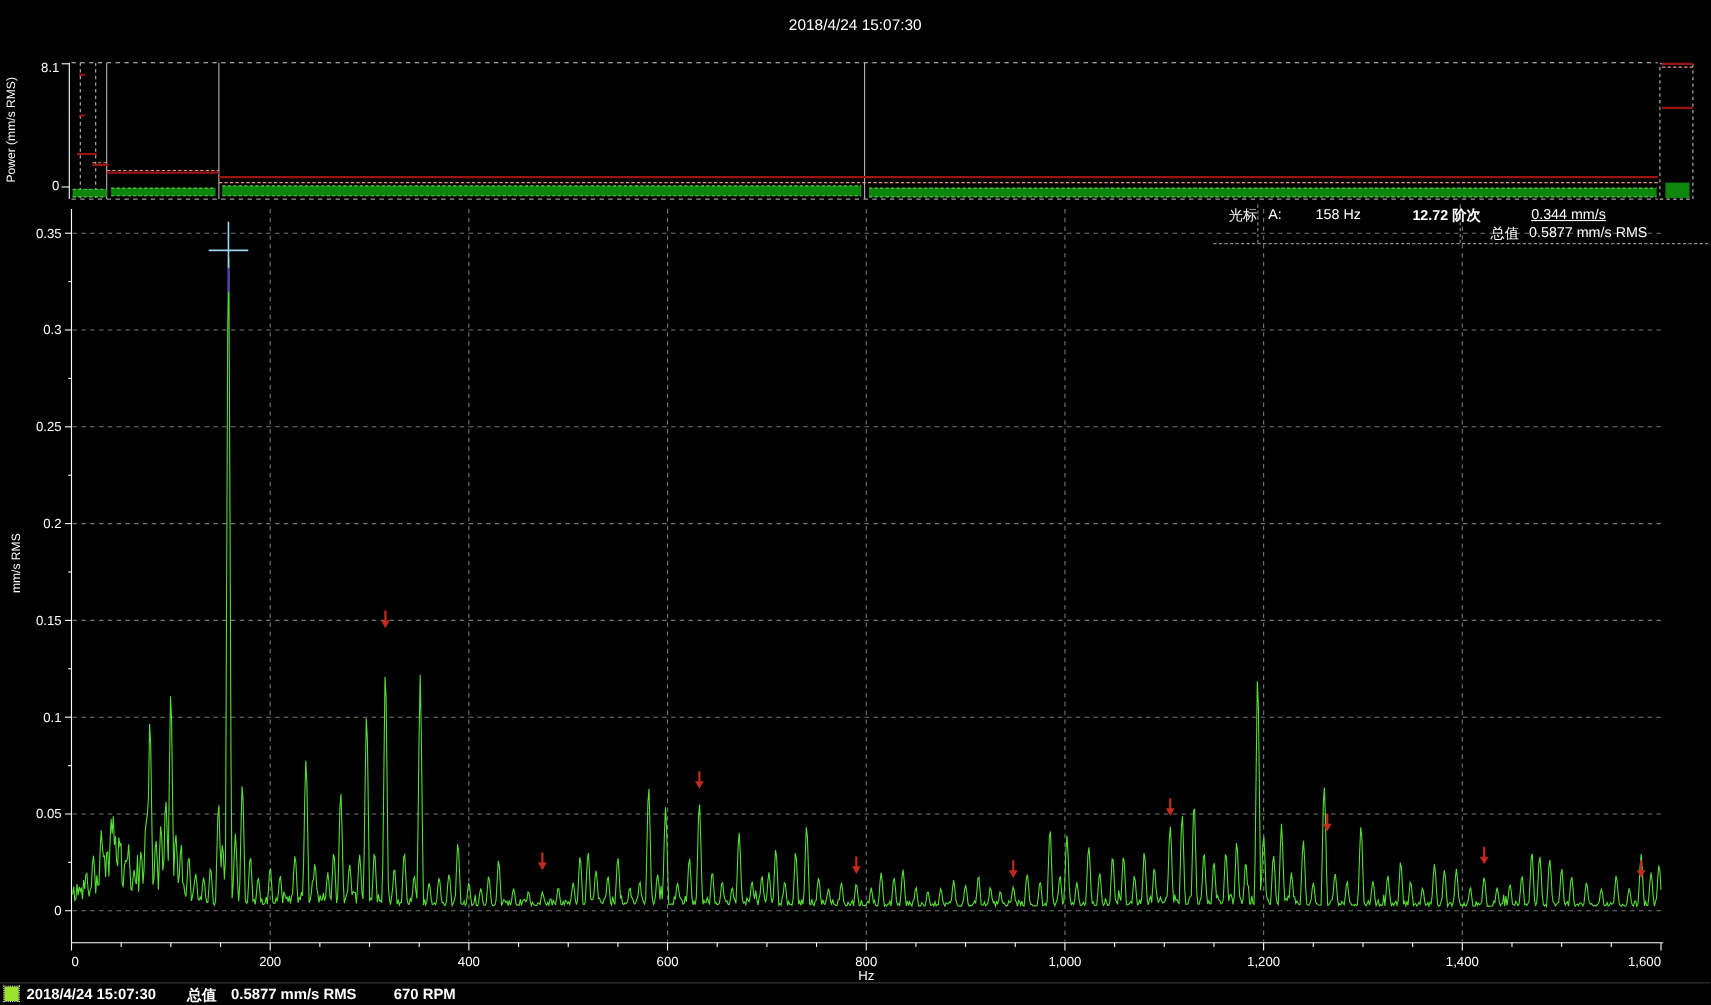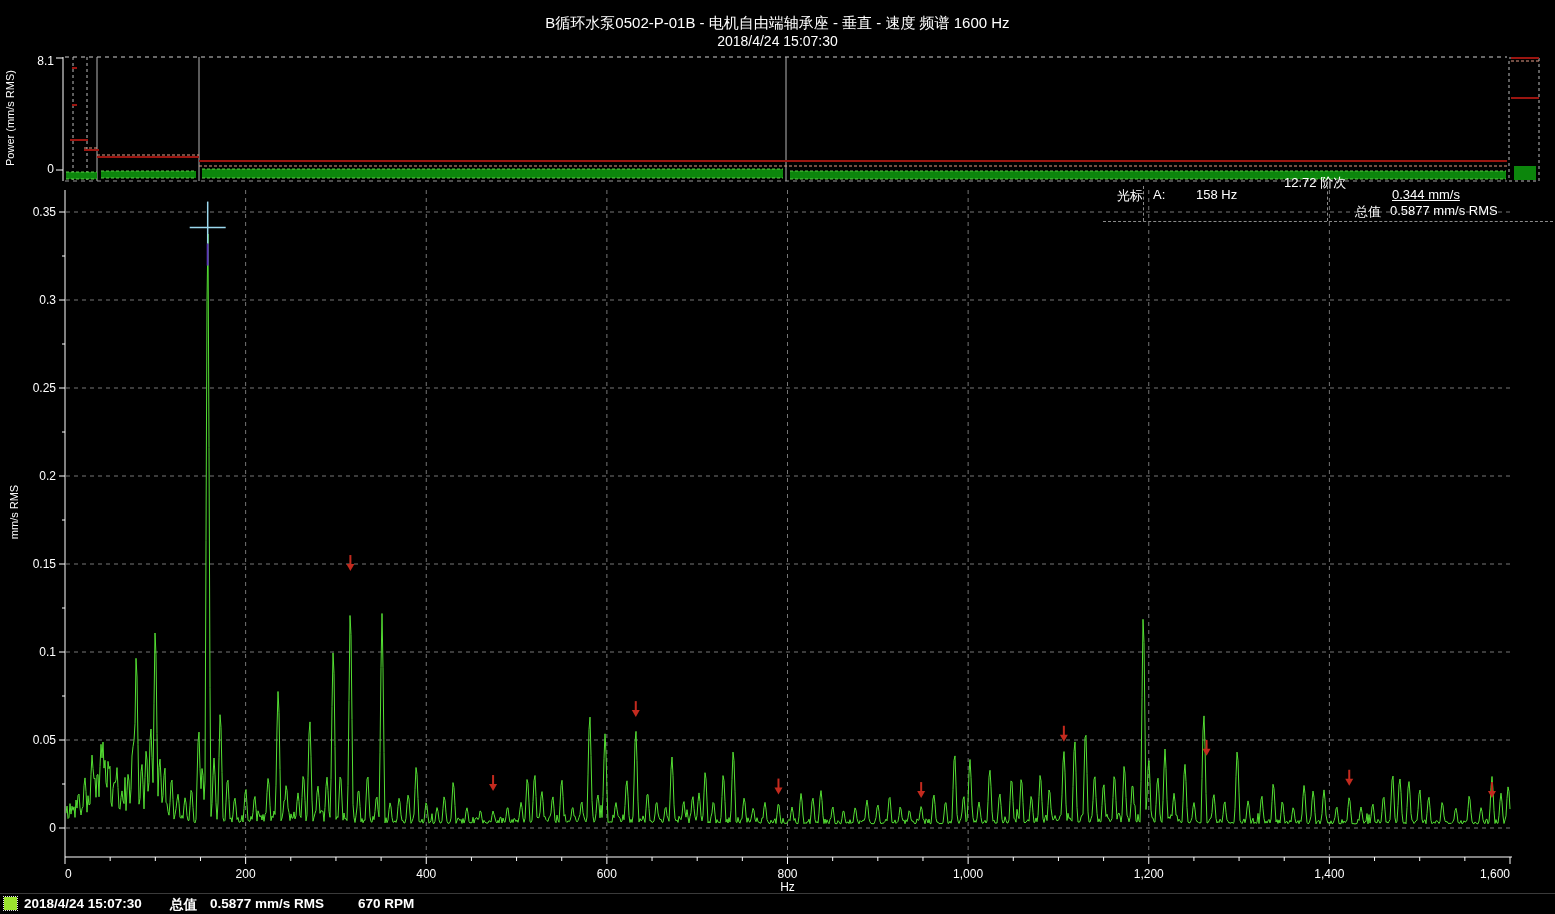--- a/index.html
+++ b/index.html
@@ -17,21 +17,20 @@
   .status-swatch{position:absolute;left:4px;top:3px;width:13px;height:13px;background:#9be32f;
                  outline:1px dotted #e8e8e8;}
   svg text{font-family:"Liberation Sans",sans-serif;}
 </style>
 </head>
 <body>
 
 <div class="screen">
 
   <div class="title-block">
-    <div class="title-line1">B循环水泵0502-P-01B - 电机自由端轴承座 - 垂直 - 速度 频谱 1600 Hz</div>
     <div class="title-line2">2018/4/24 15:07:30</div>
   </div>
 
   <svg id="chart-svg" width="1555" height="893">
       <text x="-118" y="14" transform="rotate(-90)" text-anchor="middle" fill="#fff" font-size="11px">Power (mm/s RMS)</text>
       <text x="54" y="65" text-anchor="end" fill="#fff" font-size="12px">8.1</text>
       <text x="54" y="173" text-anchor="end" fill="#fff" font-size="12px">0</text>
       <line x1="63" y1="57" x2="63" y2="181" stroke="#fff" stroke-width="1"></line>
       <line x1="56" y1="58" x2="63" y2="58" stroke="#fff" stroke-width="1"></line>
       <line x1="56" y1="170" x2="63" y2="170" stroke="#fff" stroke-width="1"></line>
@@ -176,21 +175,21 @@
       <line x1="207.69375" y1="243.55999999999995" x2="207.69375" y2="265.55999999999995" stroke="#5b36b8" stroke-width="2"></line>
     </svg>
 
   <div class="cursor-info">
     <div class="sep" style="left:1143px;top:186px;height:35px;"></div>
     <div class="sep" style="left:1327px;top:186px;height:35px;"></div>
     <div class="seph" style="left:1103px;top:221px;width:450px;"></div>
     <span style="left:1117px;top:187px;">光标</span>
     <span style="left:1153px;top:187px;">A:</span>
     <span style="left:1196px;top:187px;">158 Hz</span>
-    <span style="left:1284px;top:174px;">12.72 阶次</span>
+    <span style="left:1284px;top:187px;font-weight:bold;">12.72 阶次</span>
     <span style="left:1392px;top:187px;text-decoration:underline;">0.344 mm/s</span>
     <span style="left:1355px;top:203px;">总值</span>
     <span style="left:1390px;top:203px;">0.5877 mm/s RMS</span>
   </div>
 
   <div class="statusbar">
     <div class="status-swatch"></div>
     <div class="txt" style="left:24px;">2018/4/24 15:07:30</div>
     <div class="txt" style="left:170px;">总值</div>
     <div class="txt" style="left:210px;">0.5877 mm/s RMS</div>

